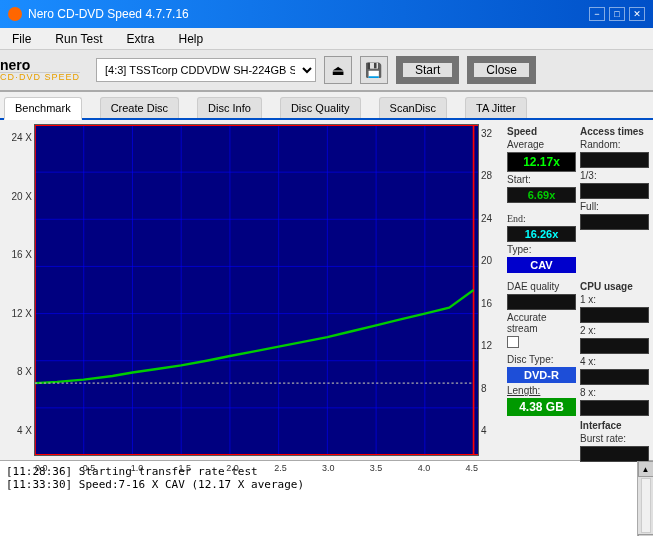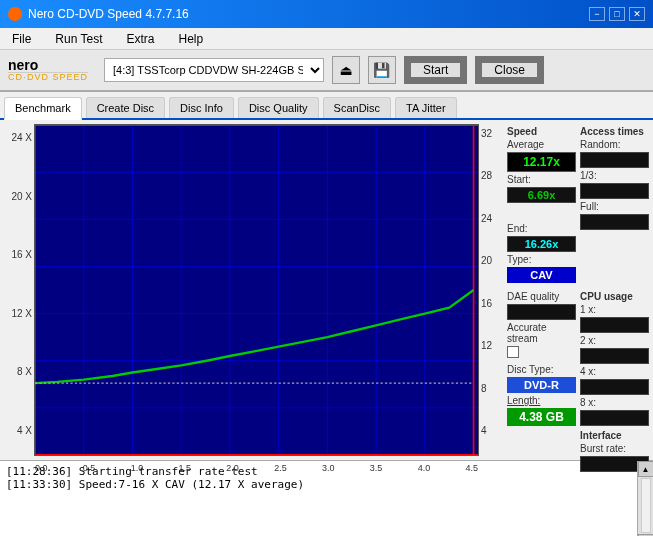--- a/index.html
+++ b/index.html
@@ -19,42 +19,42 @@
     
     .menu-bar {
       background: #f0f0f0; height: 22px; display: flex; align-items: center;
       border-bottom: 1px solid #ccc; padding: 0 8px; gap: 16px;
     }
     .menu-item { font-size: 12px; cursor: pointer; padding: 2px 4px; }
 
     
     .toolbar {
       background: #e8e8e8; height: 42px; display: flex; align-items: center;
-      border-bottom: 2px solid #aaa; padding: 0 8px; gap: 8px;
+      border-bottom: 2px solid #aaa; padding: 0 0; gap: 8px;
     }
     .nero-logo { display: flex; flex-direction: column; margin-right: 8px; }
     .nero-logo-top { font-size: 14px; font-weight: bold; color: #000; line-height: 1; }
     .nero-logo-bottom { font-size: 9px; color: #e8a000; letter-spacing: 1px; line-height: 1; border-top: 1px solid #ccc; }
     .drive-select {
       background: white; border: 1px solid #aaa; padding: 2px 4px; font-size: 11px;
       width: 220px; height: 24px;
     }
     .toolbar-btn {
       height: 28px; padding: 0 12px; background: #e0e0e0; border: 7px solid #737373;
       cursor: pointer; font-size: 12px; display: flex; align-items: center; justify-content: center;
     }
     .toolbar-icon-btn {
       width: 28px; height: 28px; background: #e0e0e0; border: 1px solid #999;
       cursor: pointer; display: flex; align-items: center; justify-content: center; font-size: 14px;
     }
 
     
     .tabs {
       background: #f0f0f0; display: flex; align-items: flex-end; height: 28px;
-      border-bottom: 2px solid #0050c8; padding: 0 4px; gap: 4px;
+      border-bottom: 2px solid #0050c8; padding: 0 4px; gap: 18px;
     }
     .tab {
       padding: 4px 10px; font-size: 11px; cursor: pointer; border: 1px solid #ccc;
       background: #e0e0e0; border-bottom: none; border-radius: 3px 3px 0 0;
     }
     .tab.active { background: white; border-bottom: 2px solid white; margin-bottom: -2px; z-index: 1; }
 
     
     .main-content { display: flex; height: 340px; background: white; }
 
@@ -225,21 +225,21 @@
 
     <div style="display:flex; gap:4px;">
       <div style="flex:1;">
         <div class="section-header">Speed</div>
         <div class="panel-label">Average</div>
         <div class="panel-value-box">12.17x</div>
         <div style="display:flex; justify-content:space-between; align-items:center; margin-top:2px;">
           <span class="panel-label">Start:</span>
         </div>
         <div class="panel-value-dark">6.69x</div>
-        <div style="display:flex; justify-content:space-between; align-items:flex-start; margin-top:20px;">
+        <div style="display:flex; justify-content:space-between; align-items:flex-start; margin-top:10px;font-family:Liberation Serif, serif;">
           <span class="panel-label">End:</span>
         </div>
         <div class="panel-value-dark" style="color:#00ffff;">16.26x</div>
         <div class="panel-label" style="margin-top:2px;">Type:</div>
         <div class="panel-value-blue">CAV</div>
       </div>
 
       <div style="flex:1;">
         <div class="section-header">Access times</div>
         <div class="panel-label">Random:</div>

